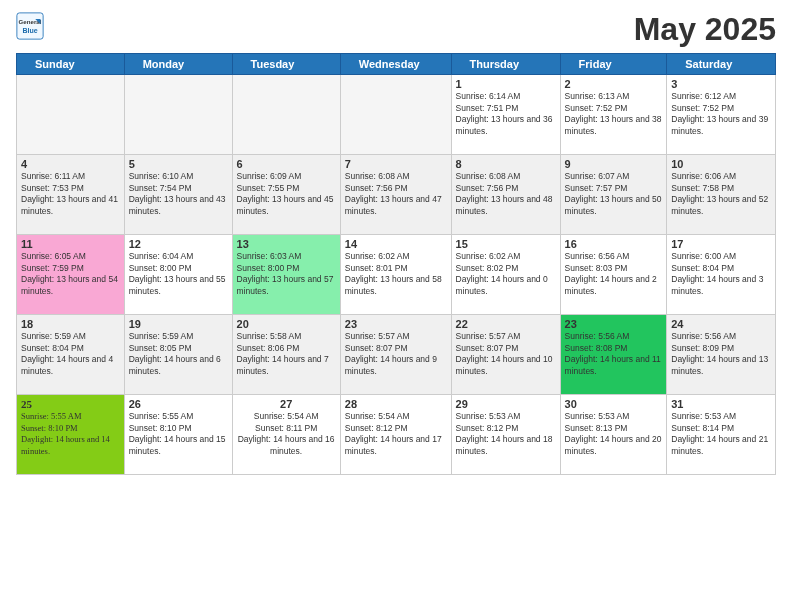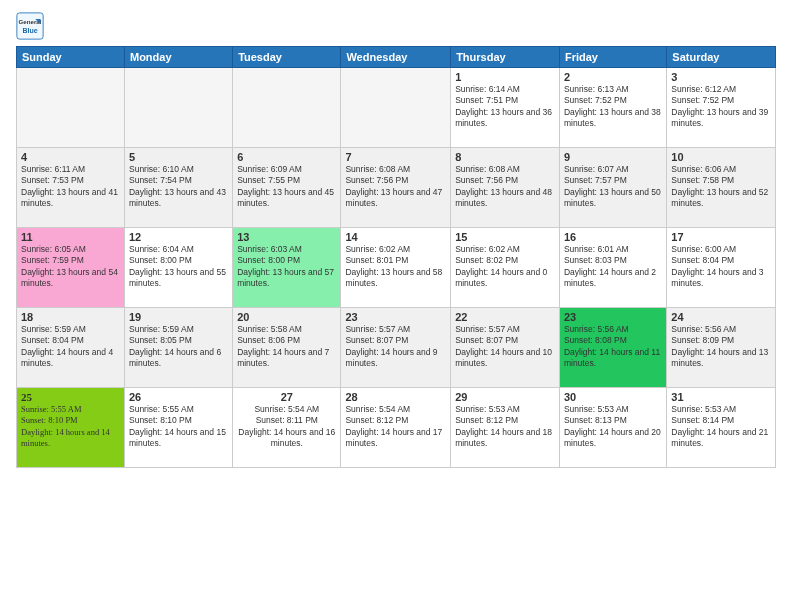--- a/index.html
+++ b/index.html
@@ -49,21 +49,21 @@
       width: 100%;
       border-collapse: collapse;
       border: 1px solid #ccc;
     }
     .calendar th {
       background: #2575b8;
       color: #fff;
       font-size: 11px;
       font-weight: bold;
       text-align: left;
-      padding: 4px 5px;
+      padding: 4px 18px;
       border: 1px solid #1a5a9a;
     }
     .calendar td {
       vertical-align: top;
       border: 1px solid #ccc;
       padding: 3px 4px;
       width: 113px;
       height: 80px;
       background: #fff;
       font-size: 9px;
@@ -92,20 +92,21 @@
   <div class="header">
     <div class="logo">
       <svg class="logo-icon" viewBox="0 0 32 32">
         <rect x="1" y="1" width="30" height="30" rx="3" fill="#f0f8ff" stroke="#2575b8" stroke-width="1"></rect>
         <text x="16" y="14" text-anchor="middle" font-size="7" font-weight="bold" fill="#333">General</text>
         <text x="16" y="24" text-anchor="middle" font-size="8" font-weight="bold" fill="#1a6aab">Blue</text>
         <polygon points="22,8 28,8 28,14" fill="#2575b8"></polygon>
       </svg>
     </div>
     <div class="title-section">
+      <div class="month-title">May 2025</div>
     </div>
   </div>
 
   <table class="calendar">
     <thead>
       <tr>
         <th>Sunday</th>
         <th>Monday</th>
         <th>Tuesday</th>
         <th>Wednesday</th>
@@ -240,21 +241,21 @@
         <span class="day-number">15</span>
         <div class="day-info">
           <span>Sunrise: 6:02 AM</span><br>
           <span>Sunset: 8:02 PM</span><br>
           <span>Daylight: 14 hours and 0 minutes.</span>
         </div>
       </td>
           <td style="background: rgb(255, 255, 255);">
         <span class="day-number">16</span>
         <div class="day-info">
-          <span>Sunrise: 6:01 AM</span><br>
+          <span>Sunrise: 6:56 AM</span><br>
           <span>Sunset: 8:03 PM</span><br>
           <span>Daylight: 14 hours and 2 minutes.</span>
         </div>
       </td>
           <td style="background: rgb(255, 255, 255);">
         <span class="day-number">17</span>
         <div class="day-info">
           <span>Sunrise: 6:00 AM</span><br>
           <span>Sunset: 8:04 PM</span><br>
           <span>Daylight: 14 hours and 3 minutes.</span>

